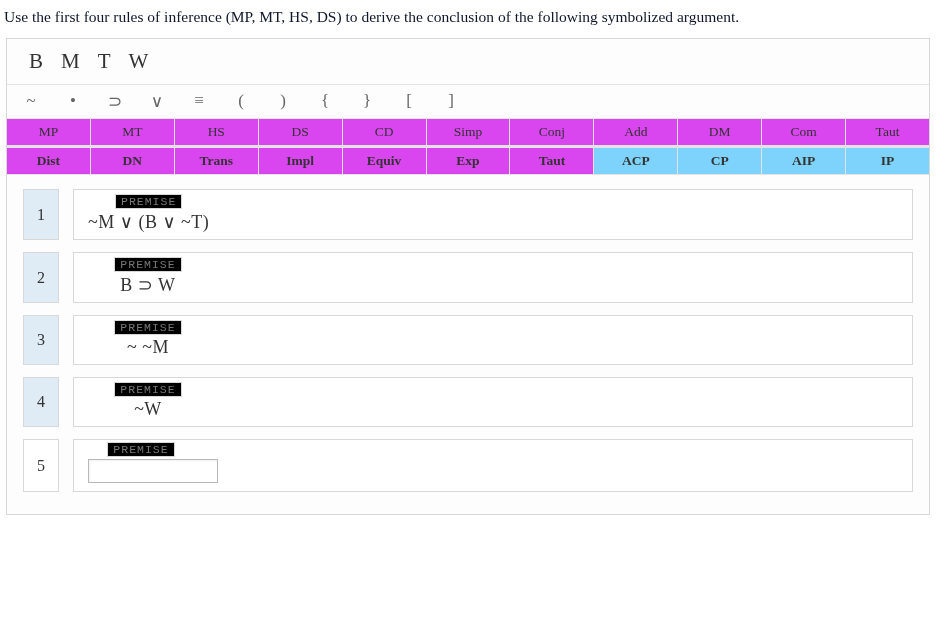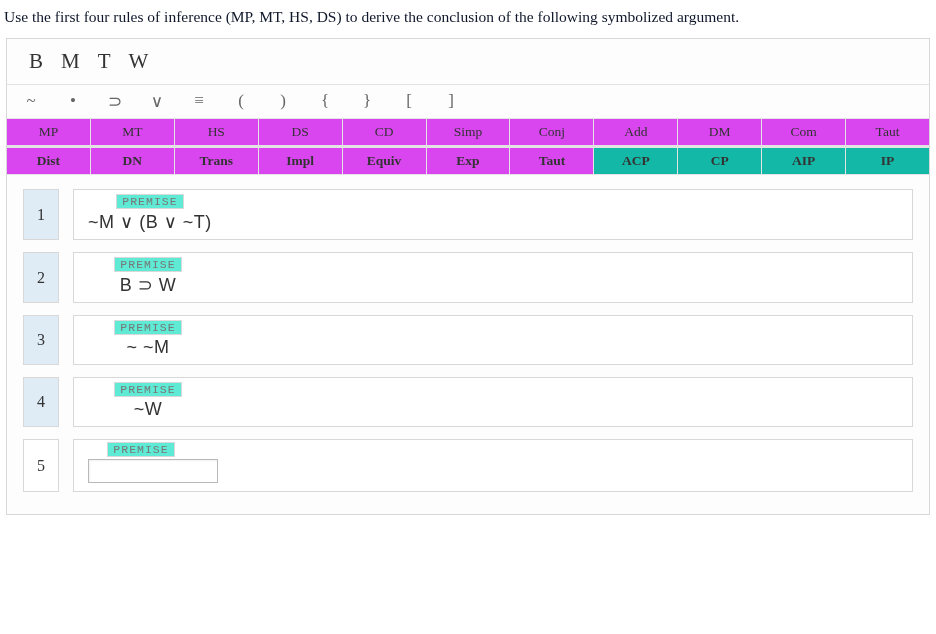--- a/index.html
+++ b/index.html
@@ -58,21 +58,21 @@
     text-align: center;
     padding: 5px 0;
     font-size: 13.5px;
     font-family: "Times New Roman", serif;
     border-right: 1px solid #e3e3e3;
     background: #d946ef;
     cursor: pointer;
     color: #333;
   }
   .rulerow2 .rulebtn { border-top: 1px solid #e3e3e3; font-weight: bold; }
-  .rulebtn.shade { background: #14b8a6; }
+  .rulebtn.shade { background: #7dd3fc; }
   .rulebtn:last-child { border-right: none; }
   .proof {
     padding: 14px 16px 10px 16px;
   }
   .pline {
     display: flex;
     align-items: stretch;
     margin-bottom: 12px;
     gap: 14px;
   }
@@ -106,24 +106,24 @@
     min-width: 120px;
   }
   .tag {
     font-family: Consolas, "Courier New", monospace;
     font-size: 11.5px;
     letter-spacing: 1px;
     color: #777;
     border: 1px solid #d8d8d8;
     padding: 0 5px;
     margin-bottom: 2px;
-    background: #5eead4;
+    background: #000000;
   }
   .formula {
-    font-family: Liberation Sans, sans-serif;
+    font-family: Liberation Serif, serif;
     font-size: 18px;
     color: #333;
     letter-spacing: 0.5px;
   }
   .inputbox {
     width: 130px;
     height: 24px;
     border: 1px solid #b9b9b9;
     background: #fff;
     box-shadow: inset 1px 1px 2px rgba(0,0,0,0.06);

